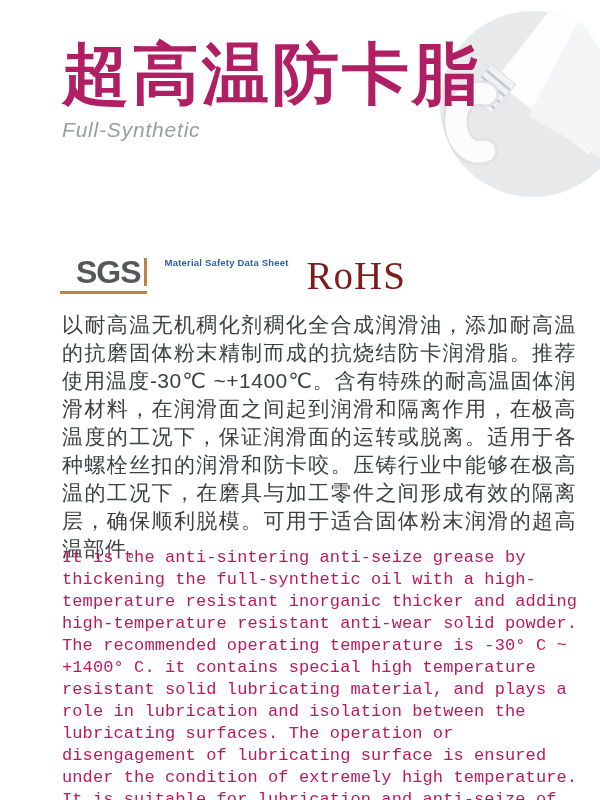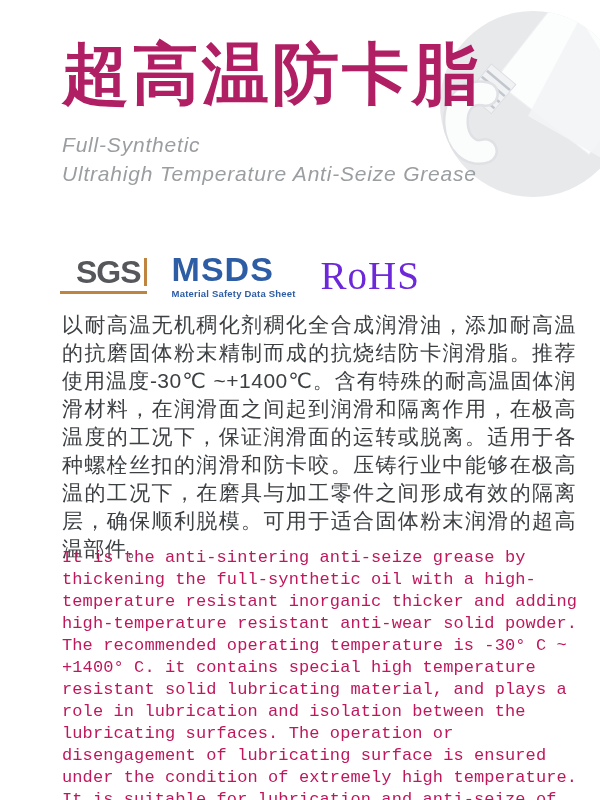--- a/index.html
+++ b/index.html
@@ -27,45 +27,45 @@
     font-weight:800; color:#b01e63;
     letter-spacing:3px; white-space:nowrap;
   }
   .subtitle {
     margin:0;
     font-style:italic;
     color:#9b9ea1;
     font-size:21px; line-height:29px;
     letter-spacing:0.8px; white-space:nowrap;
   }
-  .subtitle.first { margin-top:27px; }
+  .subtitle.first { margin-top:12px; }
   .certs {
     position:absolute; left:60px; top:252px;
-    display:flex; align-items:flex-start; column-gap:25px;
+    display:flex; align-items:flex-start; column-gap:18px;
   }
   .sgs {
     border-bottom:3px solid #bf8440;
     padding:3px 0 4px 16px;
     margin-top:3px;
   }
   .sgs-label {
     display:inline-block;
     font-weight:700; font-size:32px; line-height:28px;
     color:#56575b; letter-spacing:-1px;
     border-right:3px solid #bf8440;
     padding-right:3px;
   }
   .msds { color:#2d5da5; margin-top:2px; }
   .msds-label { font-weight:700; font-size:34px; line-height:31px; letter-spacing:1px; }
   .msds-tagline { font-weight:700; font-size:9.5px; letter-spacing:0.2px; margin-top:3px; white-space:nowrap; }
   .rohs { margin-top:6px; }
   .rohs-label {
     font-family:"Liberation Serif","DejaVu Serif",serif;
     font-size:39px; line-height:36px;
-    color:#6d28d9; letter-spacing:1px;
+    color:#7f1d1d; letter-spacing:1px;
   }
   .desc-zh {
     position:absolute; left:62px; top:311px; width:514px;
     margin:0;
     font-size:21px; line-height:28px;
     color:#3d4043;
     text-align:justify;
     letter-spacing:0.5px;
   }
   .desc-en {
@@ -104,29 +104,27 @@
         <path d="M 76,94 C 56,90 45,104 46,124 C 47,143 61,156 75,151" fill="none" stroke="#dfe1e4" stroke-width="26" stroke-linecap="round"></path>
         <path d="M 76,94 C 56,90 45,104 46,124 C 47,143 61,156 75,151" fill="none" stroke="#fbfcfc" stroke-width="21" stroke-linecap="round"></path>
       </g>
     </g>
   </svg>
 </div>
 
 <header class="header">
   <h1 class="title-line2">超高温防卡脂</h1>
   <p class="subtitle first">Full-Synthetic</p>
-  <p class="subtitle">Ultrahigh Temperature Anti-Seize Grease</p>
 </header>
 
 <div class="certs">
   <div class="sgs">
     <span class="sgs-label">SGS</span>
   </div>
   <div class="msds">
-    <div class="msds-label">MSDS</div>
     <div class="msds-tagline">Material Safety Data Sheet</div>
   </div>
   <div class="rohs">
     <span class="rohs-label">RoHS</span>
   </div>
 </div>
 
 <p class="desc-zh">以耐高温无机稠化剂稠化全合成润滑油，添加耐高温的抗磨固体粉末精制而成的抗烧结防卡润滑脂。推荐使用温度-30℃ ~+1400℃。含有特殊的耐高温固体润滑材料，在润滑面之间起到润滑和隔离作用，在极高温度的工况下，保证润滑面的运转或脱离。适用于各种螺栓丝扣的润滑和防卡咬。压铸行业中能够在极高温的工况下，在磨具与加工零件之间形成有效的隔离层，确保顺利脱模。可用于适合固体粉末润滑的超高温部件。</p>
 
 <p class="desc-en">It is the anti-sintering anti-seize grease by thickening the full-synthetic oil with a high-temperature resistant inorganic thicker and adding high-temperature resistant anti-wear solid powder. The recommended operating temperature is -30° C ~ +1400° C. it contains special high temperature resistant solid lubricating material, and plays a role in lubrication and isolation between the lubricating surfaces. The operation or disengagement of lubricating surface is ensured under the condition of extremely high temperature. It is suitable for lubrication and anti-seize of various bolt and thread. In die casting industry, an effective isolation layer can be formed between grinding tools and machined parts at very high temperature to ensure smooth demoulding. It can be used for ultra-high temperature parts suitable for solid powder lubrication.</p>

